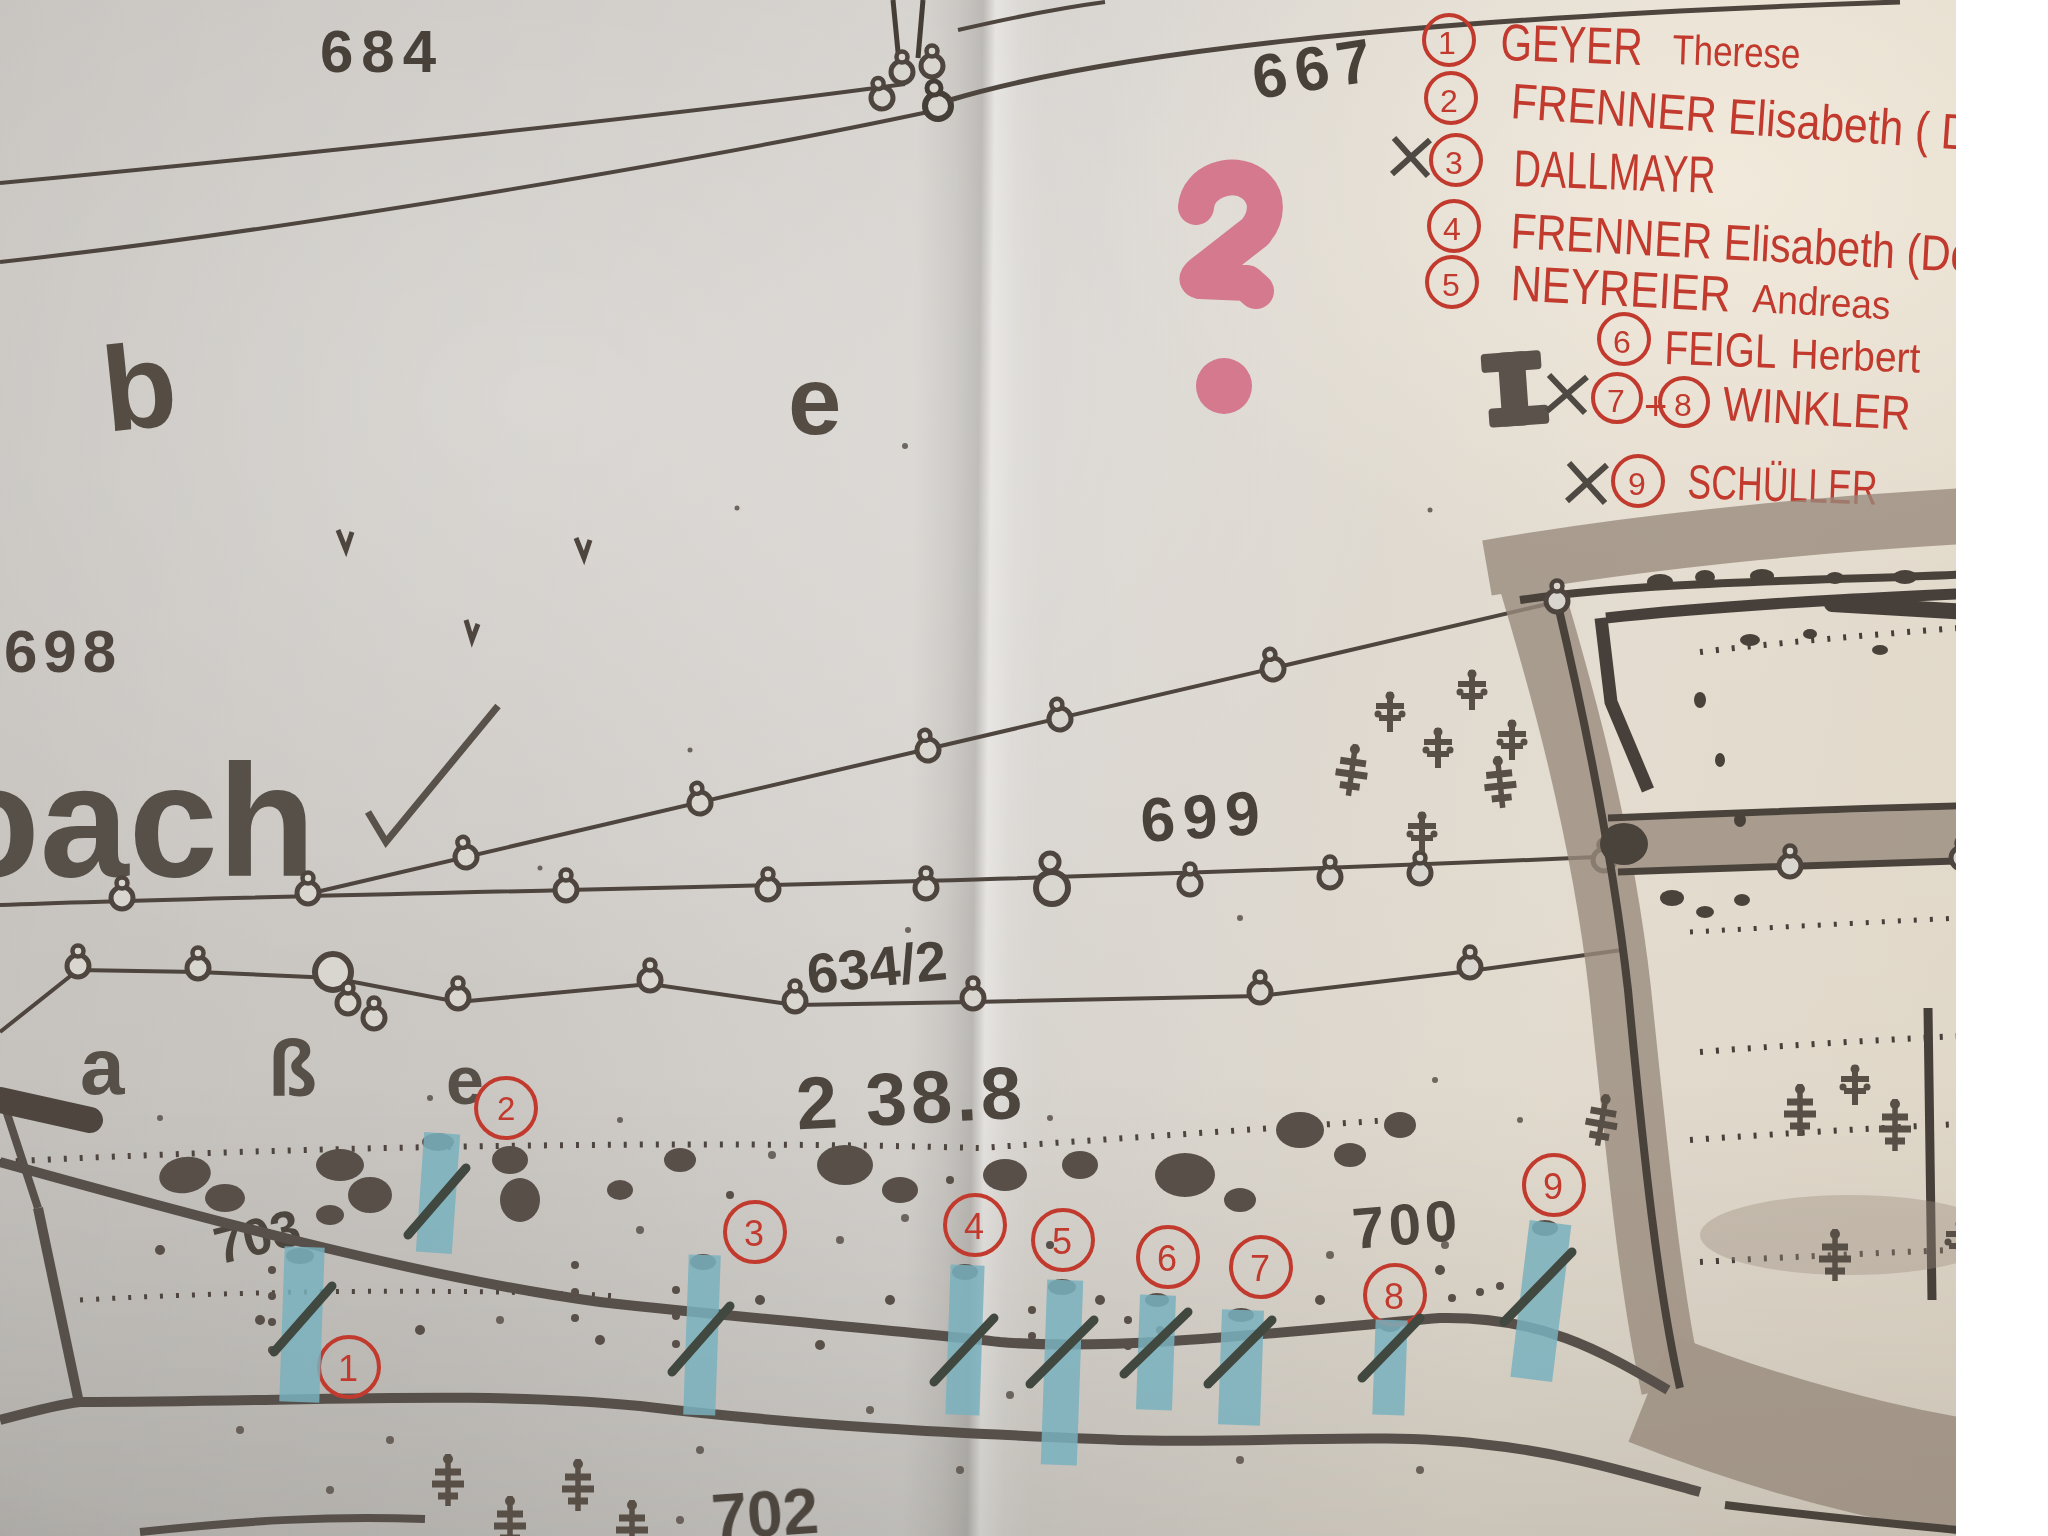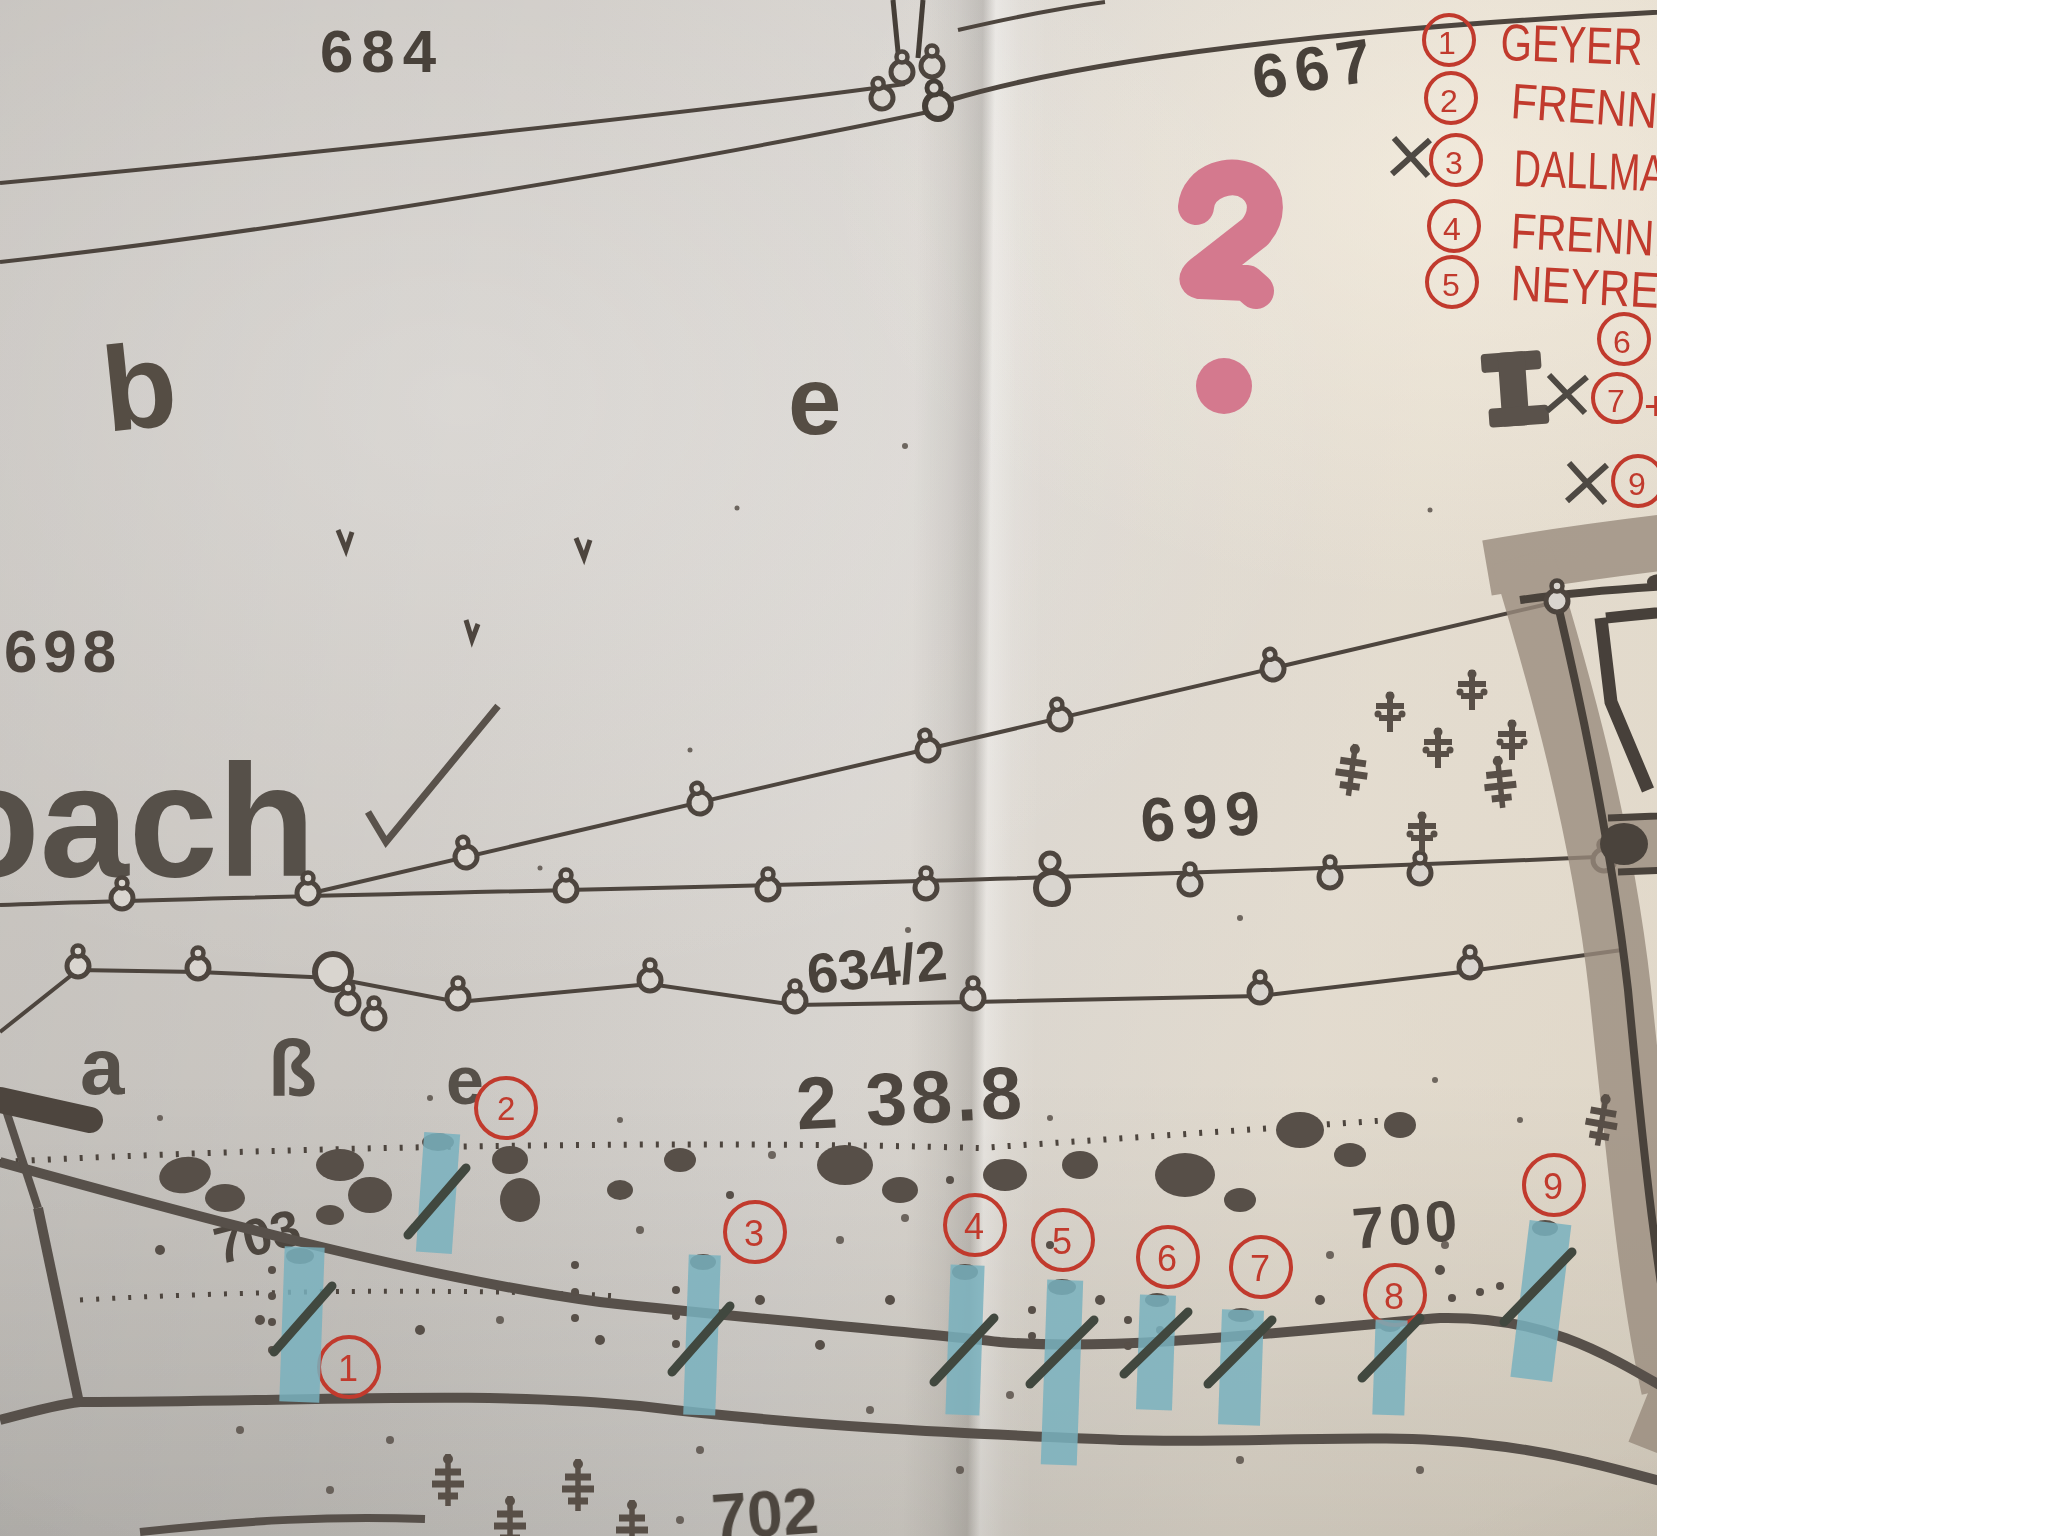--- a/index.html
+++ b/index.html
@@ -1,16 +1,16 @@
 <!DOCTYPE html>
 <html><head>
 <meta charset="utf-8">
 <style>
   html,body{margin:0;padding:0;}
-  #page{position:relative;width:1657px;height:1536px;overflow:hidden;
+  #page{position:relative;width:1956px;height:1536px;overflow:hidden;
     background:#dcd8d3;font-family:"Liberation Sans", sans-serif;}
   #paper{position:absolute;inset:0;
     background:
       radial-gradient(1500px 1000px at 28% 26%, rgba(255,255,255,0.25), rgba(255,255,255,0) 60%),
       radial-gradient(900px 600px at 88% 12%, rgba(252,244,228,0.55), rgba(252,244,228,0) 70%),
       linear-gradient(100deg, rgba(0,0,0,0.07) 0%, rgba(0,0,0,0.03) 30%, rgba(255,255,255,0.10) 52%, rgba(242,231,211,0.50) 78%, rgba(236,223,199,0.55) 100%),
       linear-gradient(180deg, #d6d2cd 0%, #d5d1cc 55%, #cbc8c3 100%);}
   #vignette{position:absolute;inset:0;
     background:linear-gradient(180deg, rgba(0,0,0,0) 70%, rgba(0,0,0,0.05) 88%, rgba(0,0,0,0.09) 100%),radial-gradient(138% 112% at 48% 40%, rgba(0,0,0,0) 60%, rgba(0,0,0,0.10) 87%, rgba(0,0,0,0.20) 100%);}
   #fold{position:absolute;left:910px;top:0;width:130px;height:1536px;

